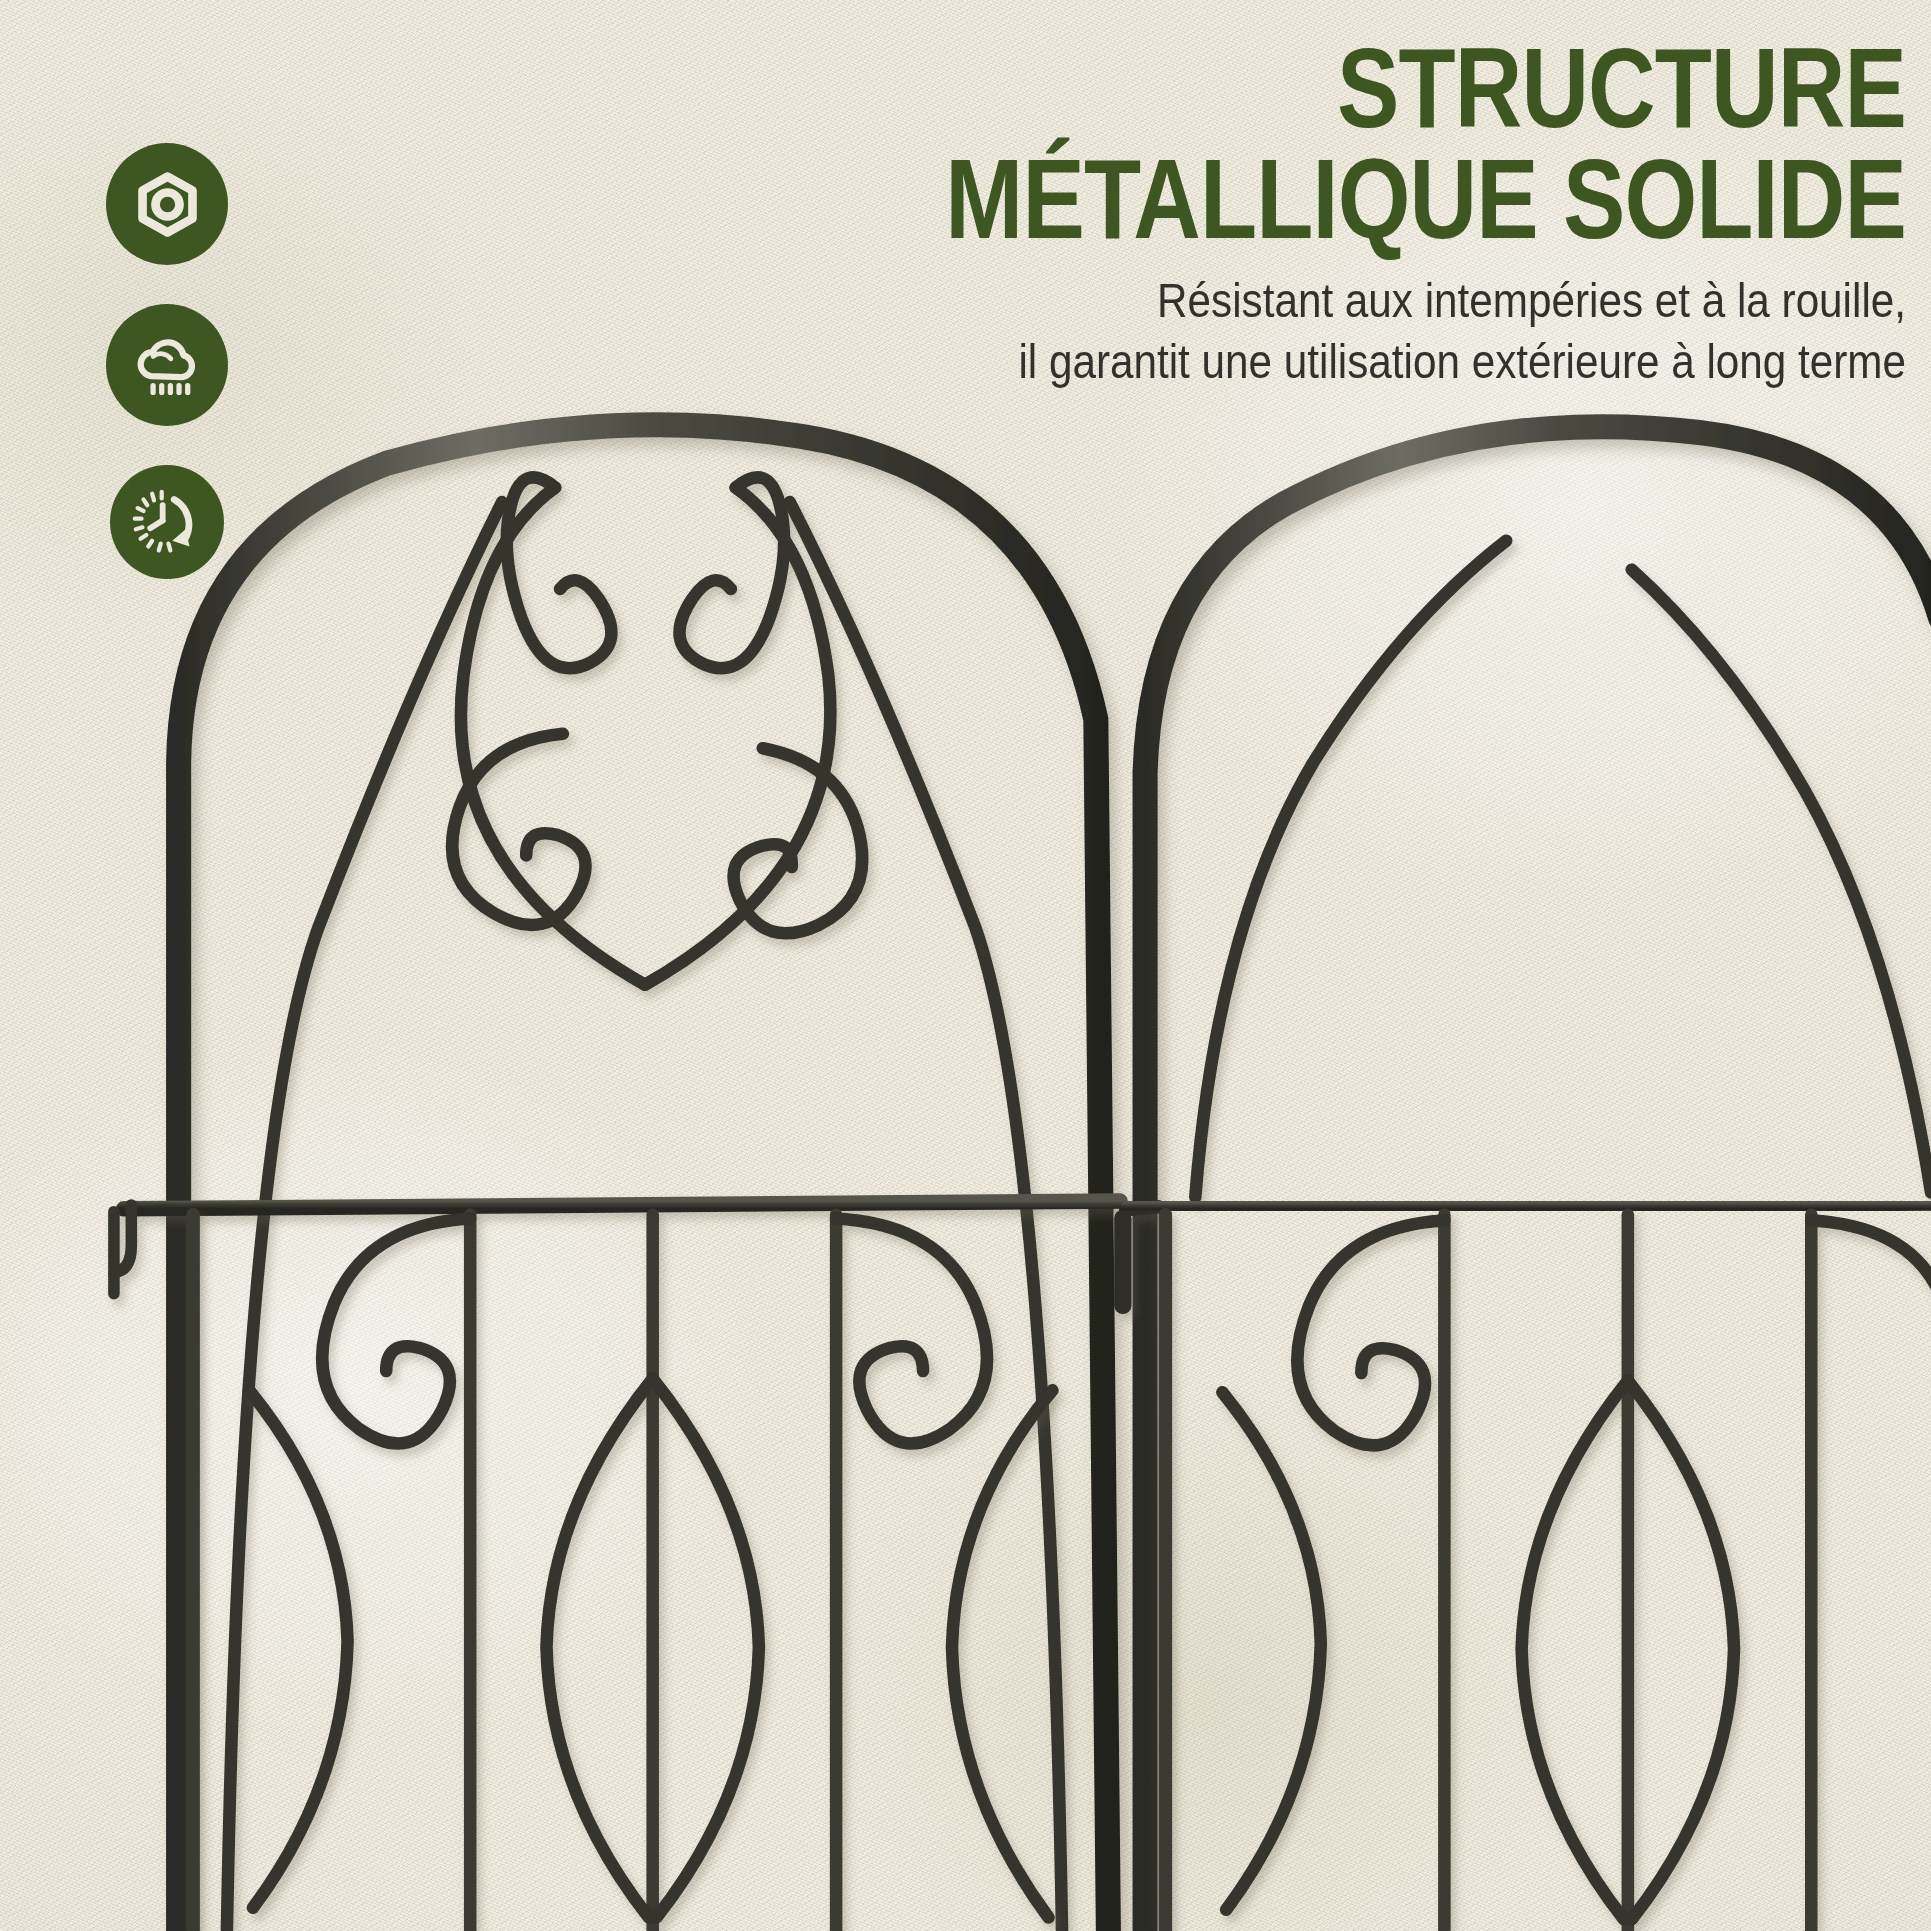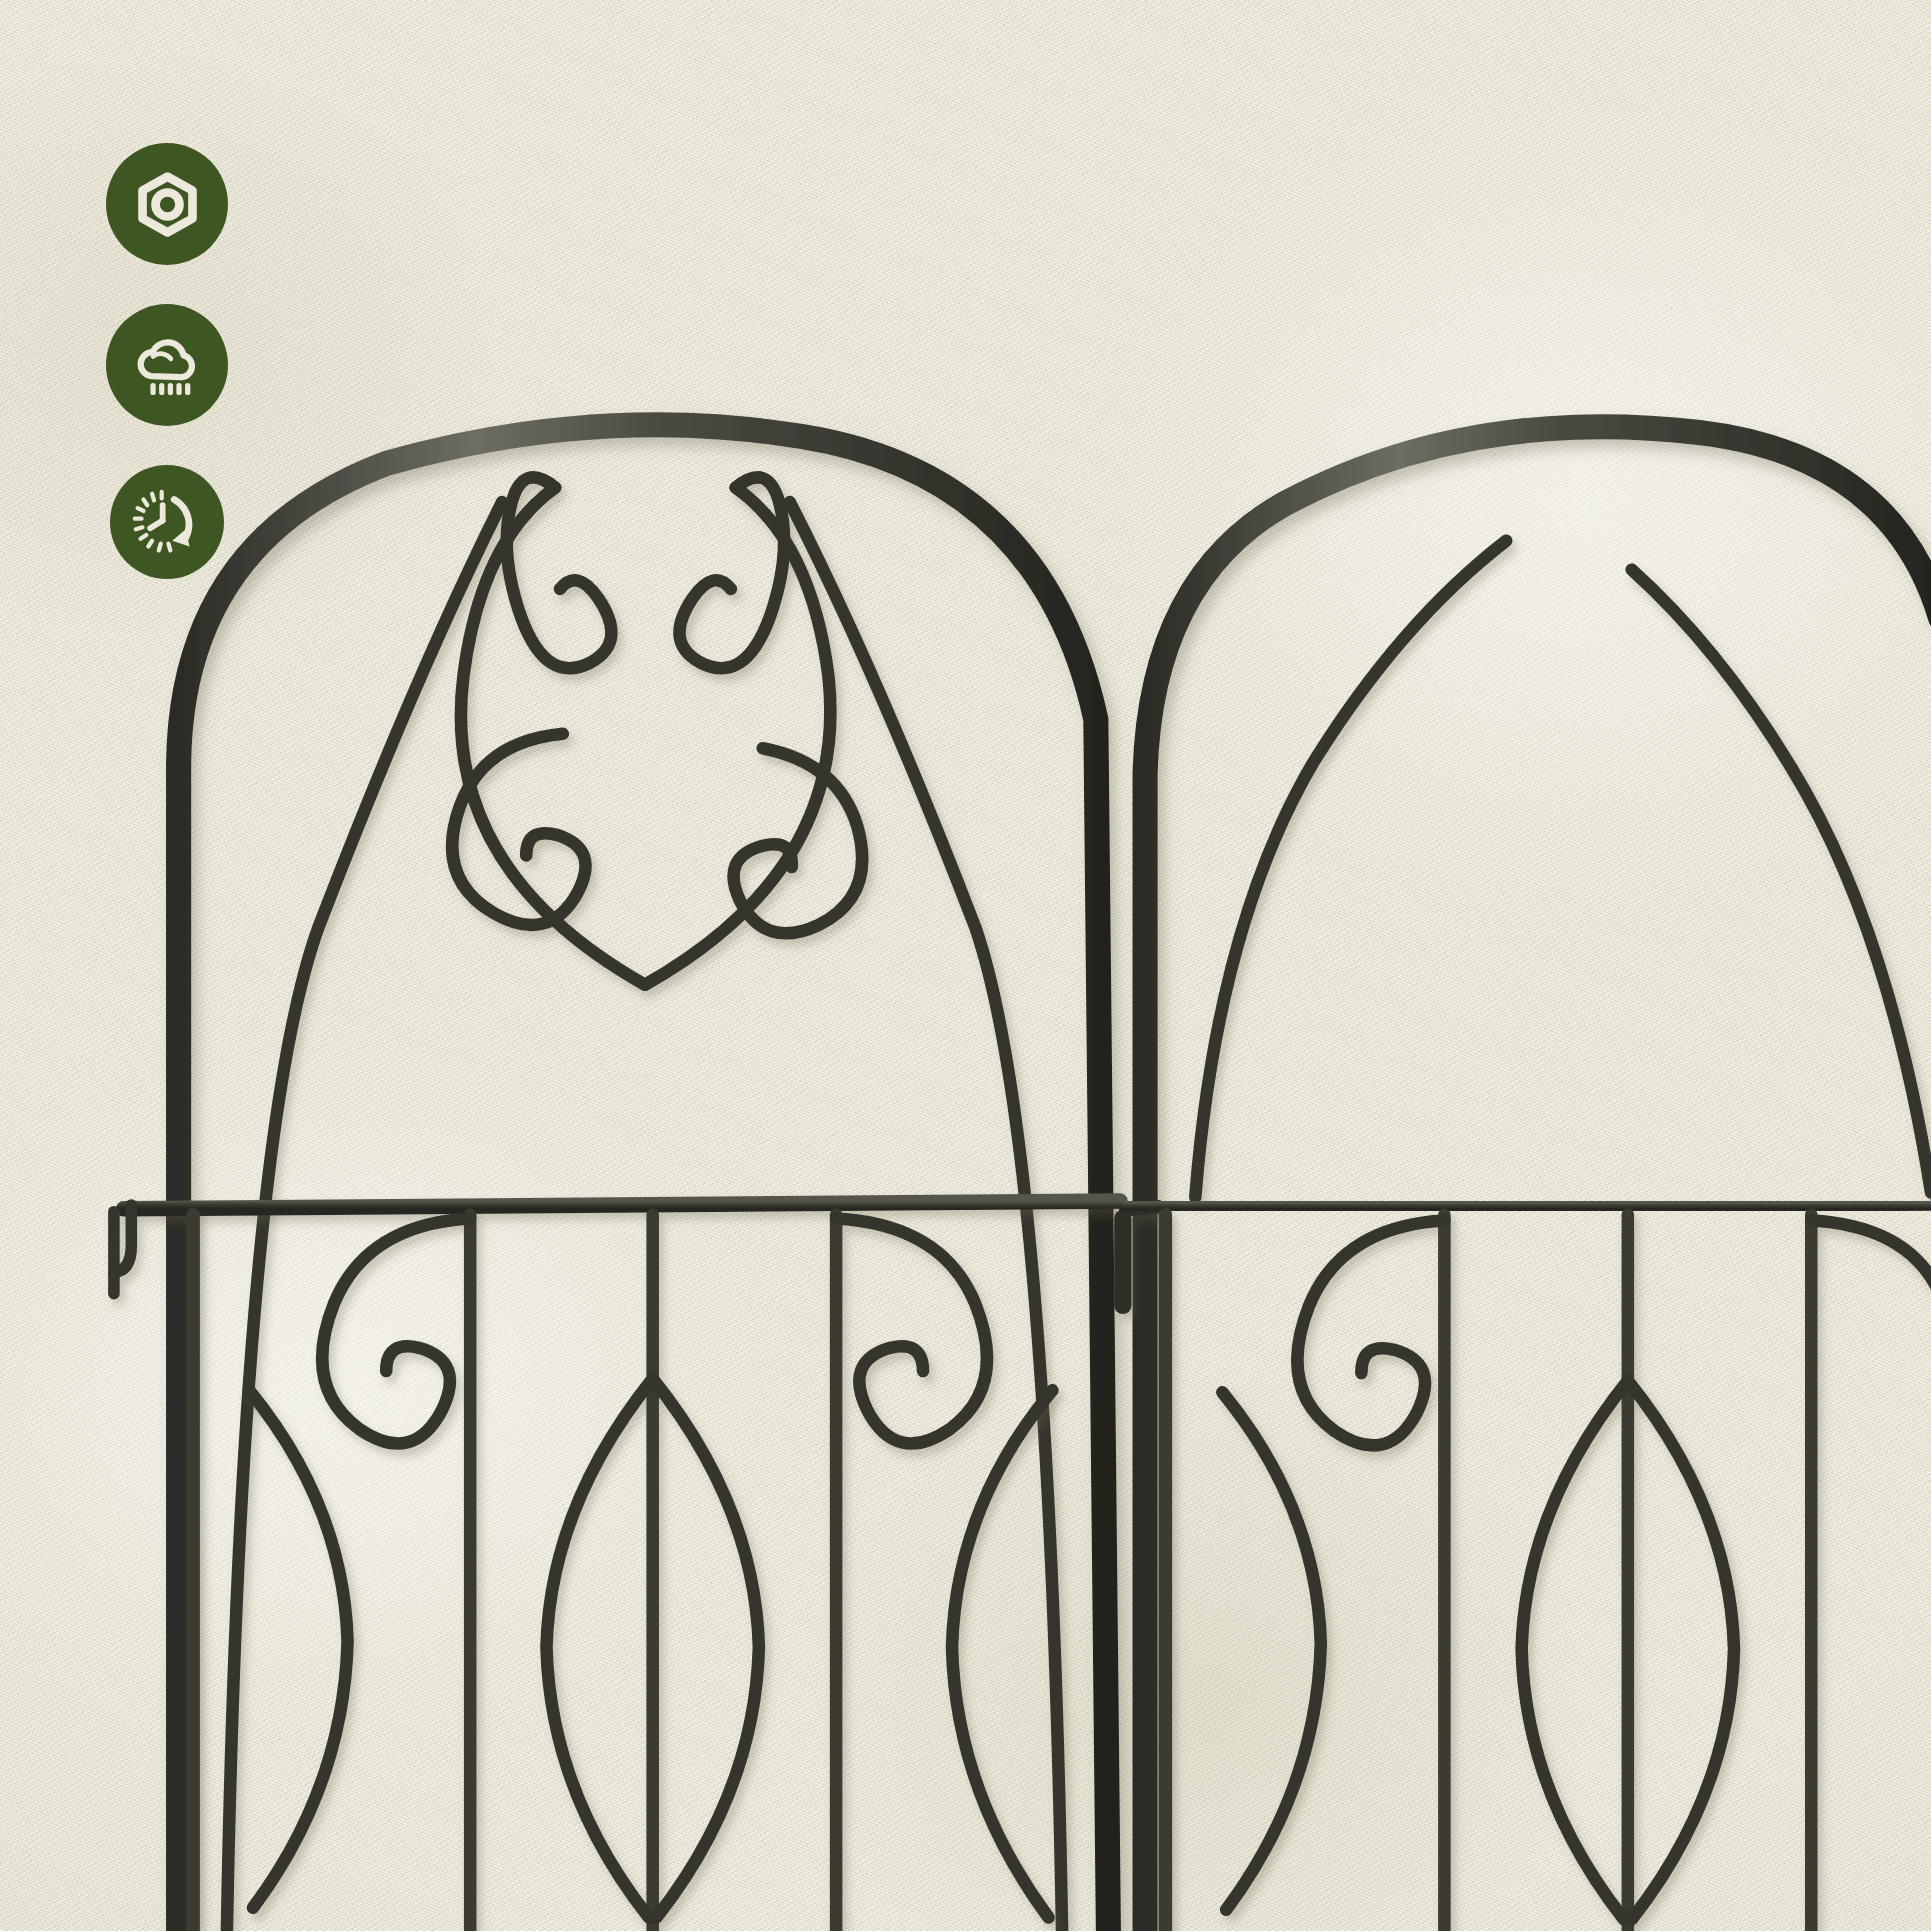--- a/index.html
+++ b/index.html
@@ -306,15 +306,25 @@
             <line x1="34" y1="36" x2="21" y2="44"></line>
           </g>
           <path d="M46 14 a30 30 0 0 1 12 40" fill="none" stroke="#ece9dc" stroke-width="7" stroke-linecap="round"></path>
           <path d="M44 57 L62 63 L58 45 Z" fill="#ece9dc"></path>
         </svg>
       </span>
     </div>
 
   </div>
 
+  <div class="headline">
+    <h1>
+      <span class="l1">STRUCTURE</span>
+      <span class="l2">MÉTALLIQUE SOLIDE</span>
+    </h1>
+    <p class="subtitle">
+      <span>Résistant aux intempéries et à la rouille,</span>
+      <span>il garantit une utilisation extérieure à long terme</span>
+    </p>
+  </div>
 
 </div>
 
 
 </body></html>

